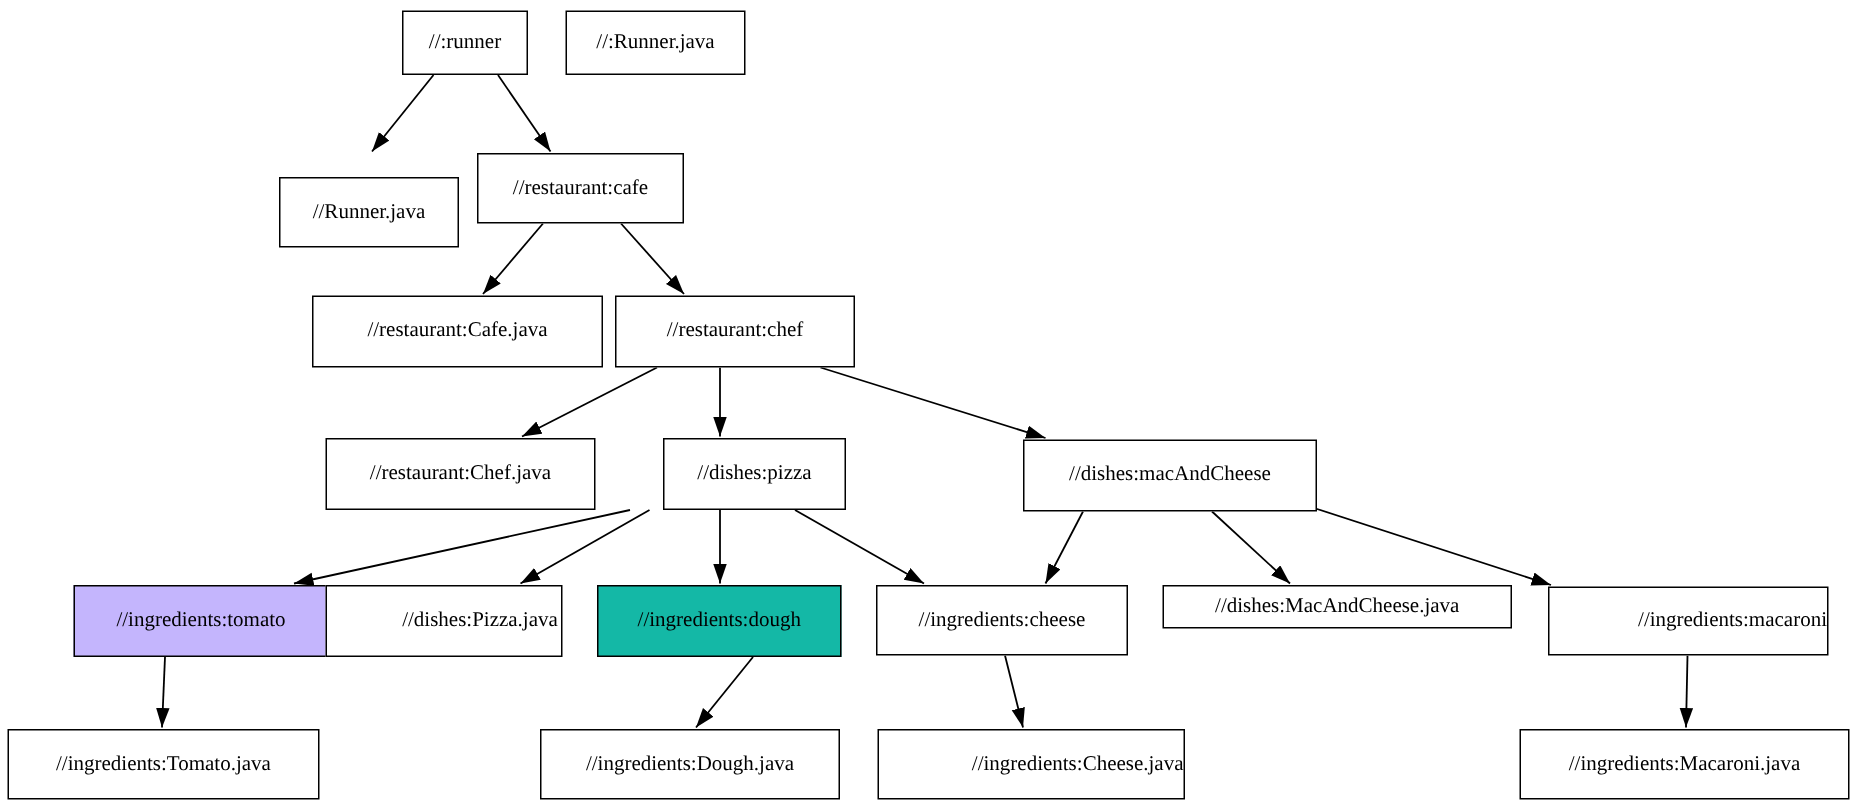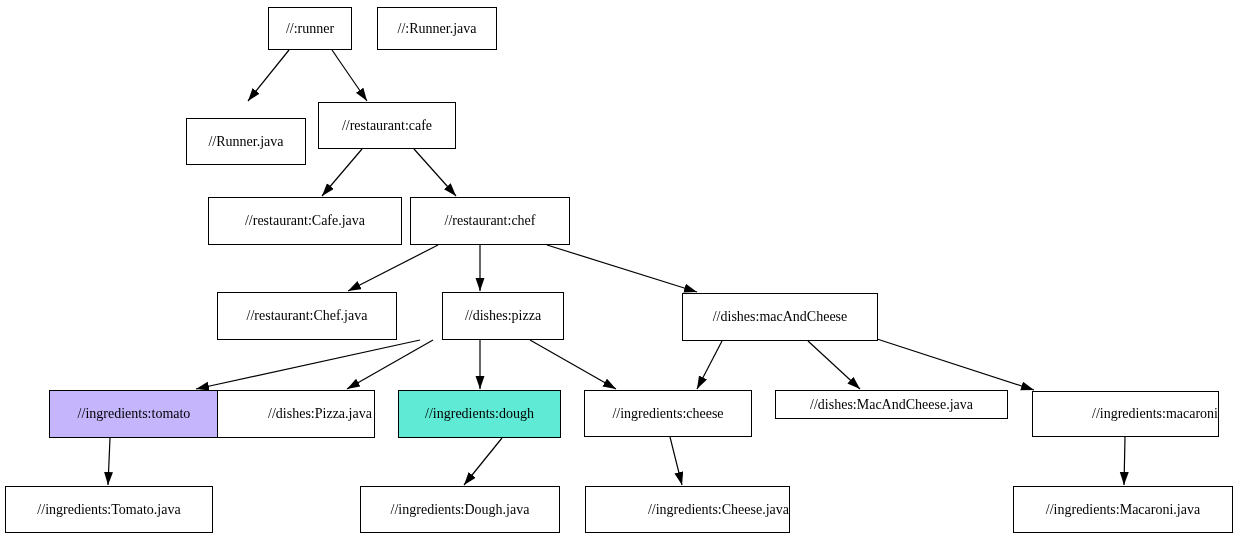--- a/index.html
+++ b/index.html
@@ -95,21 +95,21 @@
       </div>
       <div class="graph-node" style="left: 682px; top: 293px; width: 196px; height: 48px; background: rgb(255, 255, 255); border-color: rgb(0, 0, 0); color: rgb(0, 0, 0);">
         <span>//dishes:macAndCheese</span>
       </div>
       <div class="graph-node" style="left: 25px; top: 390px; width: 170px; height: 48px; background: #c4b5fd; border-color: rgb(0, 0, 0); color: rgb(0, 0, 0); margin-left: 24px;">
         <span>//ingredients:tomato</span>
       </div>
       <div class="graph-node" style="left: 217px; top: 390px; width: 158px; height: 48px; background: rgb(255, 255, 255); border-color: rgb(0, 0, 0); color: rgb(0, 0, 0); padding-left: 48px;">
         <span>//dishes:Pizza.java</span>
       </div>
-      <div class="graph-node" style="left: 398px; top: 390px; width: 163px; height: 48px; background: #5eead4; border-color: rgb(0, 0, 0); color: rgb(0, 0, 0);">
+      <div class="graph-node" style="left: 398px; top: 390px; width: 163px; height: 48px; background: #14b8a6; border-color: rgb(0, 0, 0); color: rgb(0, 0, 0);">
         <span>//ingredients:dough</span>
       </div>
       <div class="graph-node" style="left: 584px; top: 390px; width: 168px; height: 47px; background: rgb(255, 255, 255); border-color: rgb(0, 0, 0); color: rgb(0, 0, 0);">
         <span>//ingredients:cheese</span>
       </div>
       <div class="graph-node" style="left: 775px; top: 390px; width: 233px; height: 29px; background: rgb(255, 255, 255); border-color: rgb(0, 0, 0); color: rgb(0, 0, 0); align-items: center;">
         <span>//dishes:MacAndCheese.java</span>
       </div>
       <div class="graph-node" style="left: 1032px; top: 391px; width: 187px; height: 46px; background: rgb(255, 255, 255); border-color: rgb(0, 0, 0); color: rgb(0, 0, 0); justify-content: flex-end;">
         <span>//ingredients:macaroni</span>

